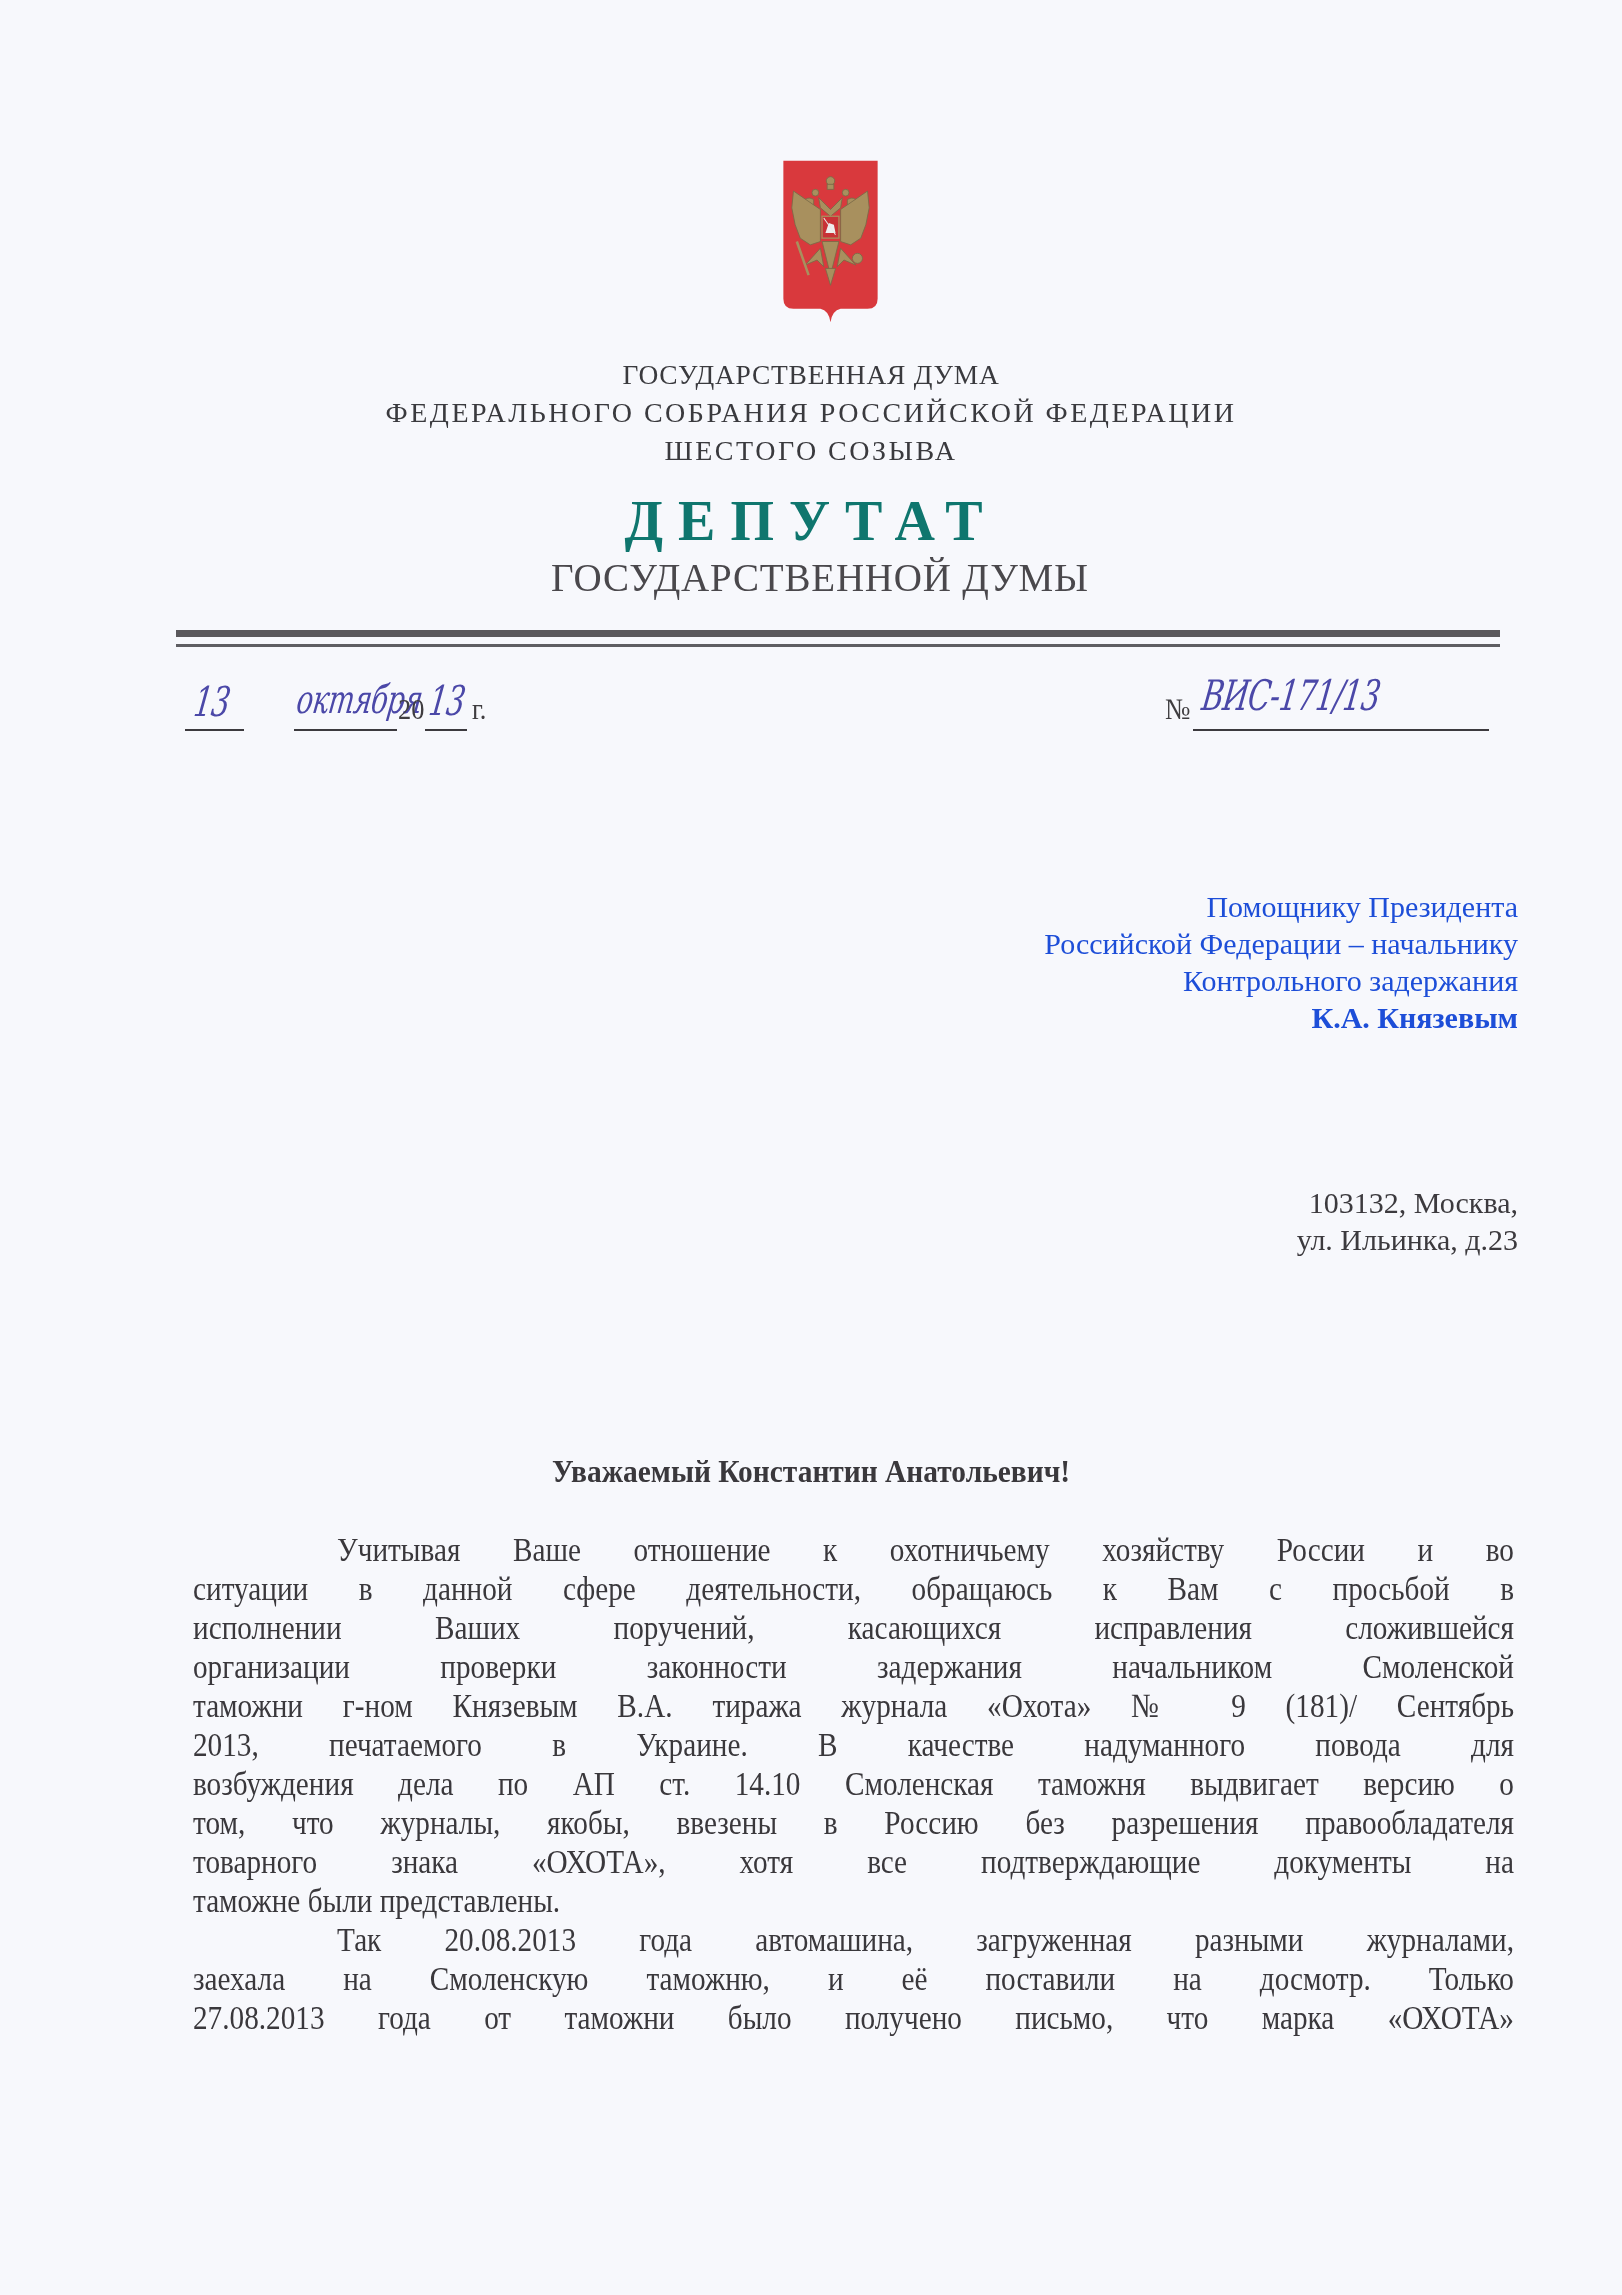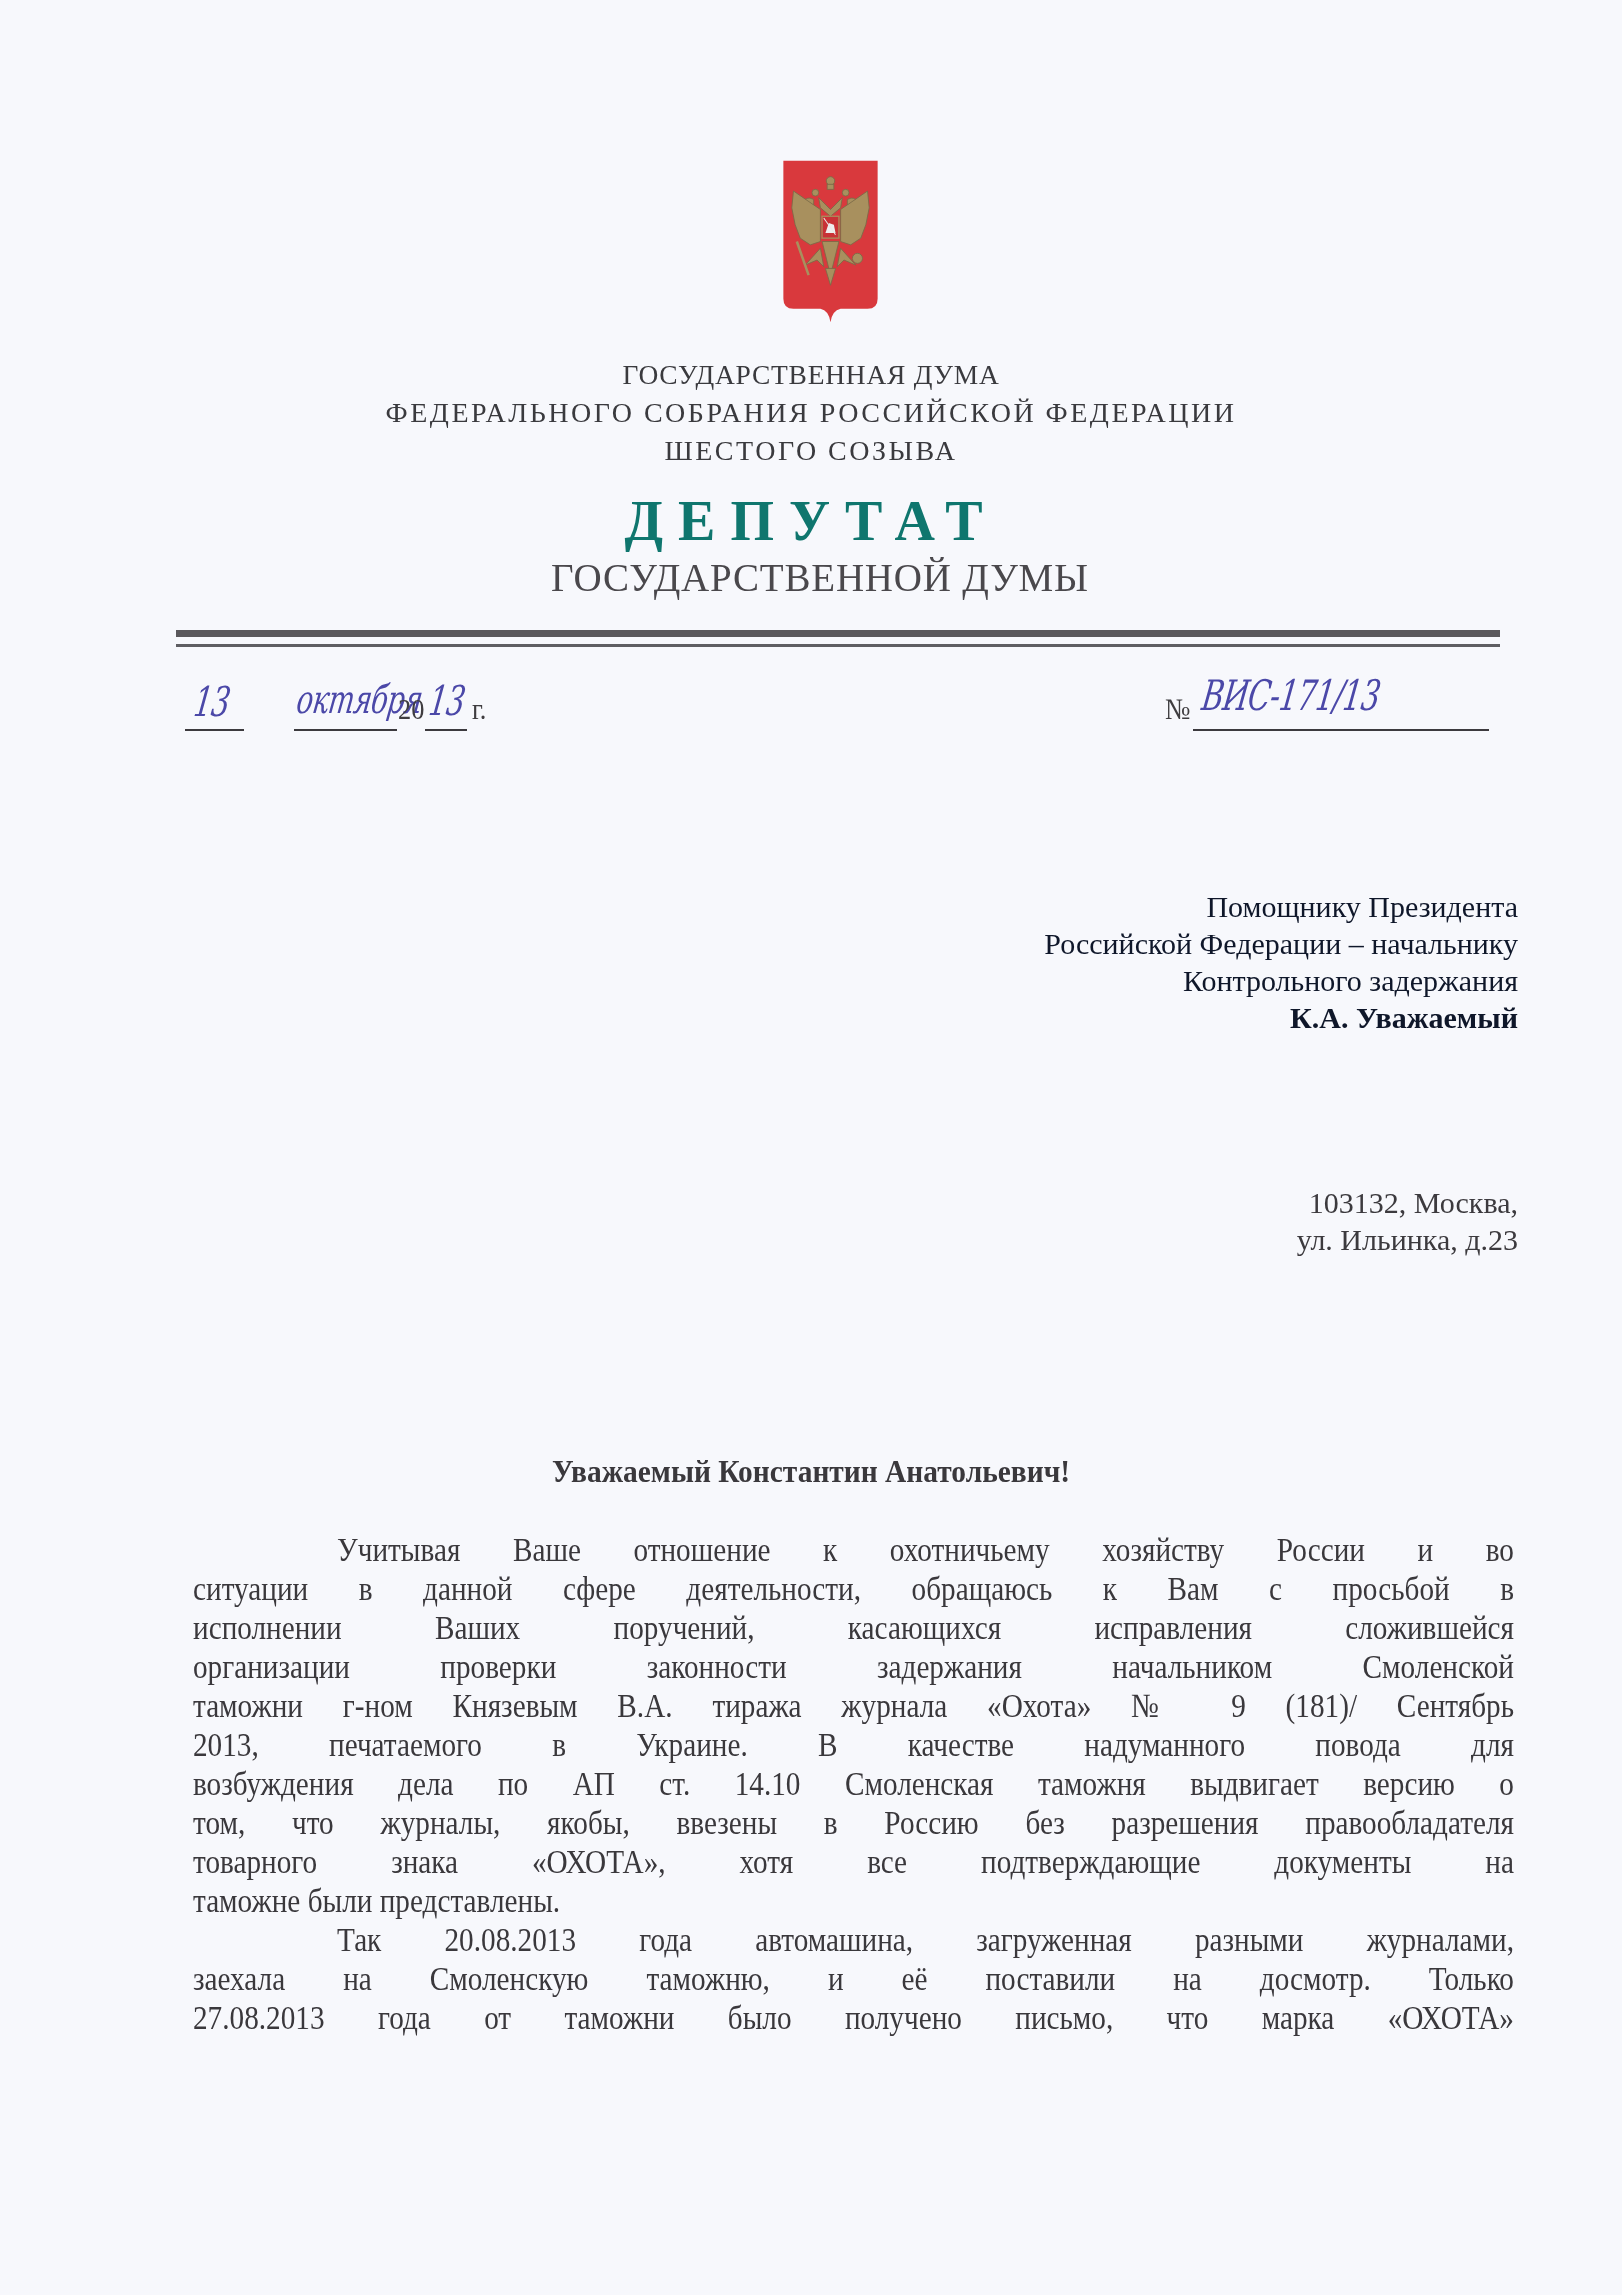--- a/index.html
+++ b/index.html
@@ -97,21 +97,21 @@
       transform-origin: left bottom;
     }
     .recipient {
       position: absolute;
       right: 104px;
       top: 888px;
       text-align: right;
       font-family: "Liberation Serif", serif;
       font-size: 30px;
       line-height: 37px;
-      color: #0f172a;
+      color: #1d4ed8;
     }
     .recipient .name { font-weight: bold; }
     .address {
       position: absolute;
       right: 104px;
       top: 1184px;
       text-align: right;
       font-family: "Liberation Serif", serif;
       font-size: 30px;
       line-height: 37px;
@@ -219,21 +219,21 @@
 
   <span class="printed" style="left:989px; top:24px;">№</span>
   <span class="hand" style="left:1023px; top:3.4px; font-size:42px;">ВИС-171/13</span>
   <div class="uline" style="left:1017px; top:61px; width:296px;"></div>
 </div>
 
 <div class="recipient">
   <div>Помощнику Президента</div>
   <div>Российской Федерации – начальнику</div>
   <div>Контрольного задержания</div>
-  <div class="name">К.А. Уважаемый</div>
+  <div class="name">К.А. Князевым</div>
 </div>
 
 <div class="address">
   <div>103132, Москва,</div>
   <div>ул. Ильинка, д.23</div>
 </div>
 
 <div class="salutation">Уважаемый Константин Анатольевич!</div>
 
 <div class="body-text">

